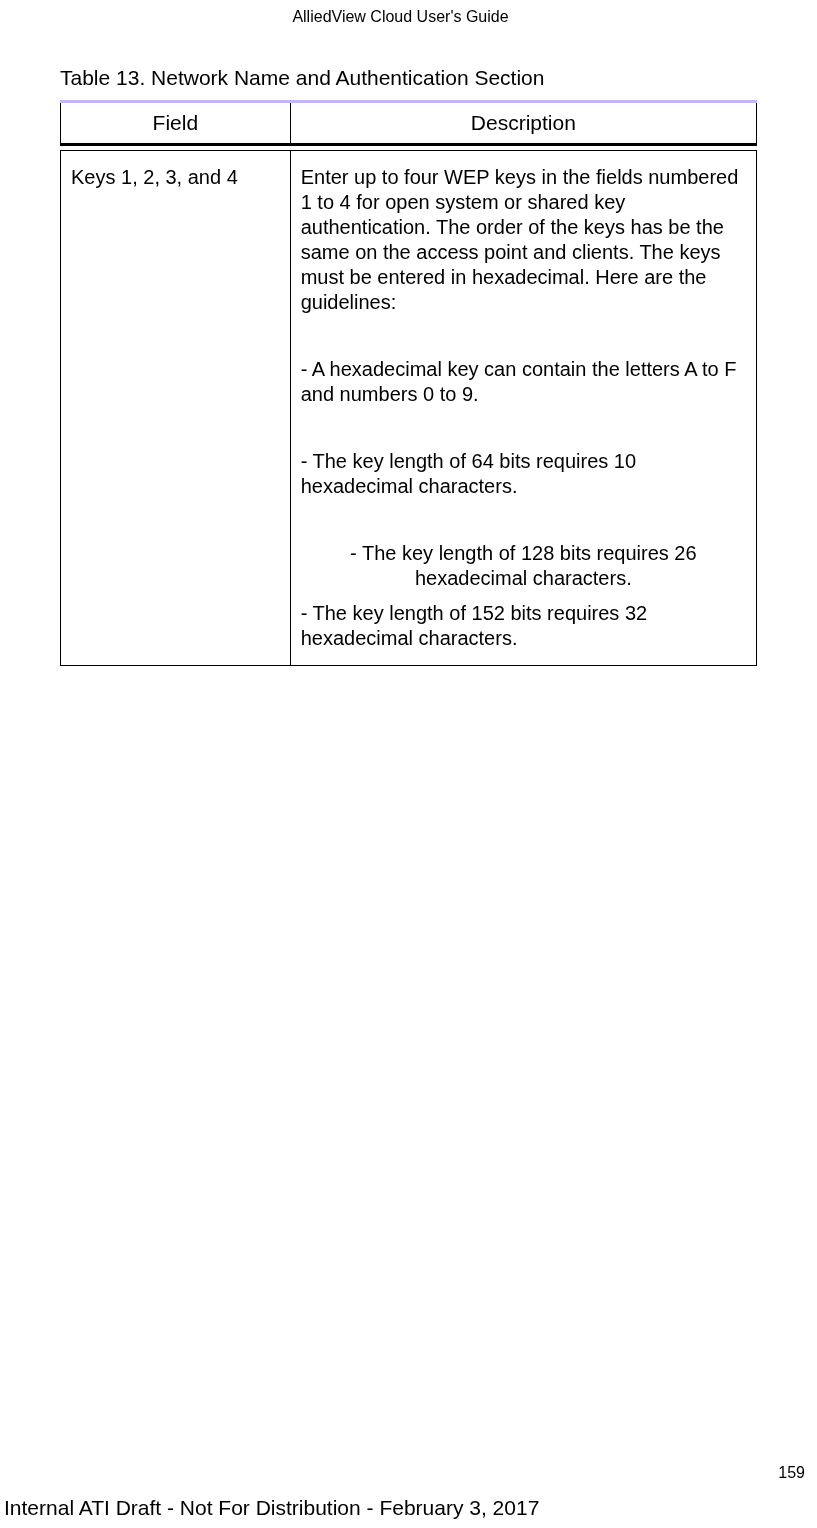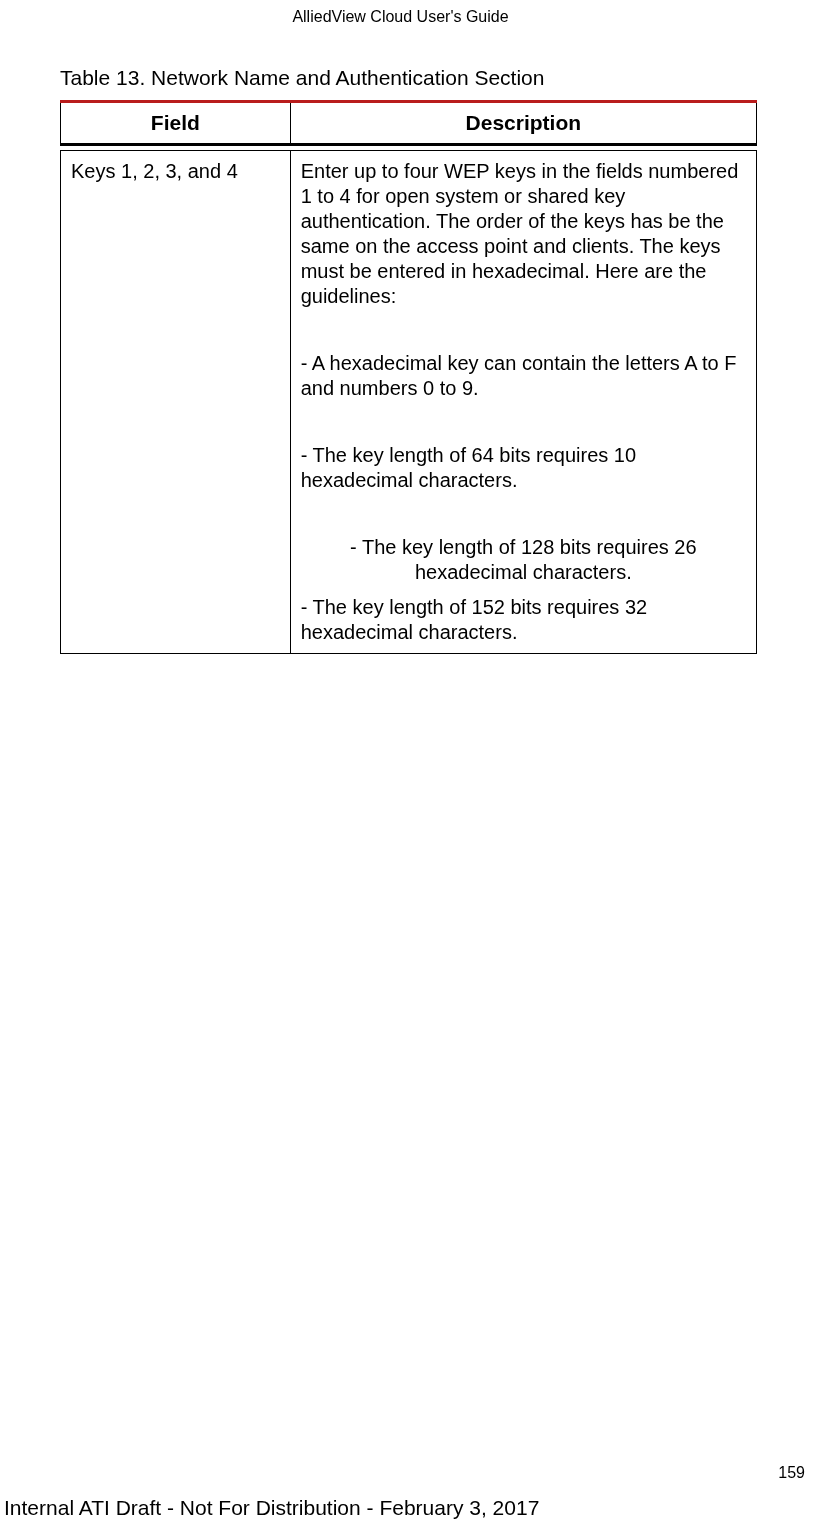--- a/index.html
+++ b/index.html
@@ -23,36 +23,36 @@
     .table-caption {
       font-size: 21px;
       margin-bottom: 10px;
     }
     table {
       border-collapse: collapse;
       width: 100%;
       margin-bottom: 24px;
     }
     th {
-      border-top: 3px solid #b91c1c;
+      border-top: 3px solid #c4b5fd;
       border-left: 1px solid #000;
       border-right: 1px solid #000;
       border-bottom: none;
-      font-weight: bold;
+      font-weight: normal;
       font-size: 21px;
       padding: 8px 10px;
       text-align: center;
     }
     th:first-child {
       width: 33%;
     }
     td {
       border: 1px solid #000;
       font-size: 20px;
-      padding: 8px 10px;
+      padding: 14px 10px;
       vertical-align: top;
       line-height: 1.25;
     }
     .separator-row td {
       padding: 0;
       height: 4px;
       border-top: 3px solid #000;
       border-bottom: 1px solid #000;
       border-left: none;
       border-right: none;

